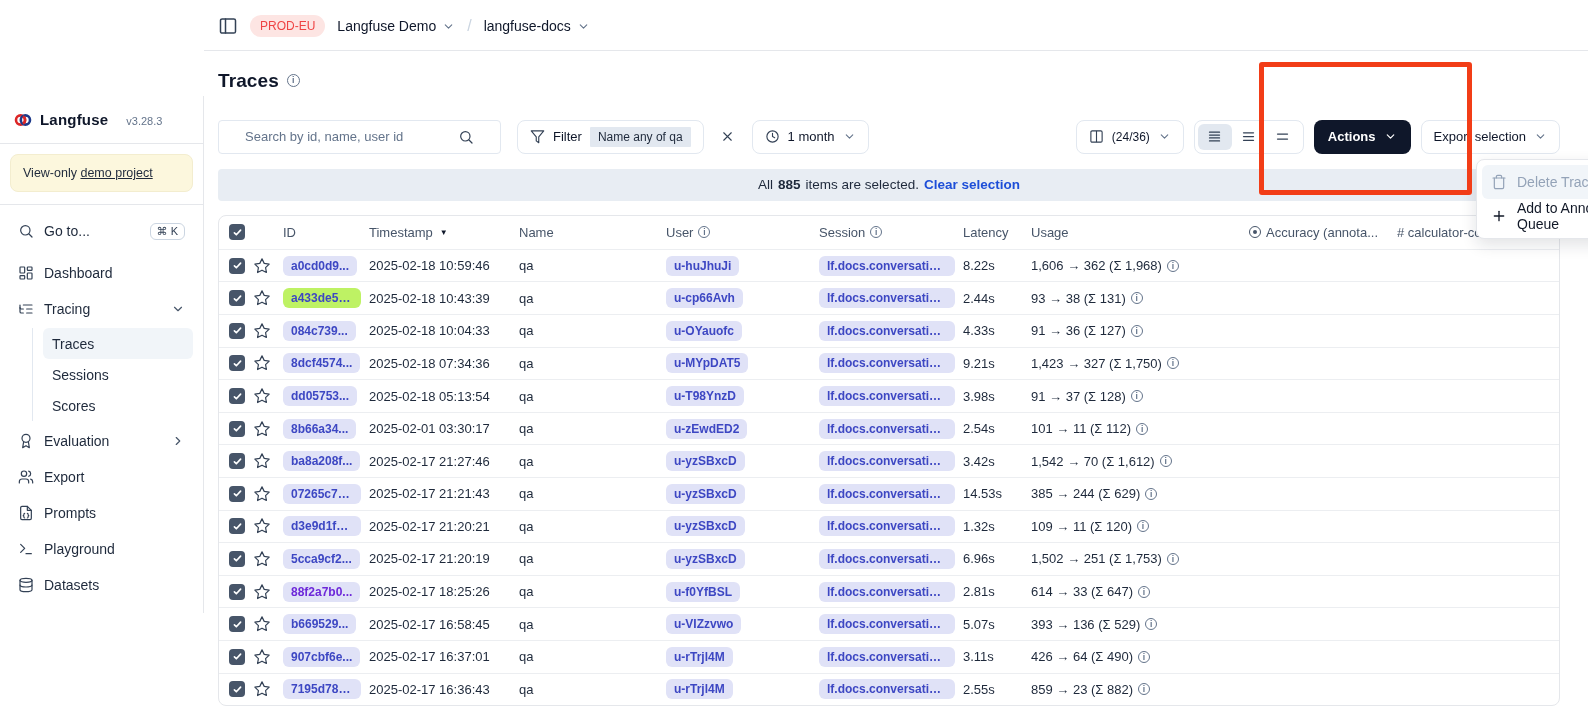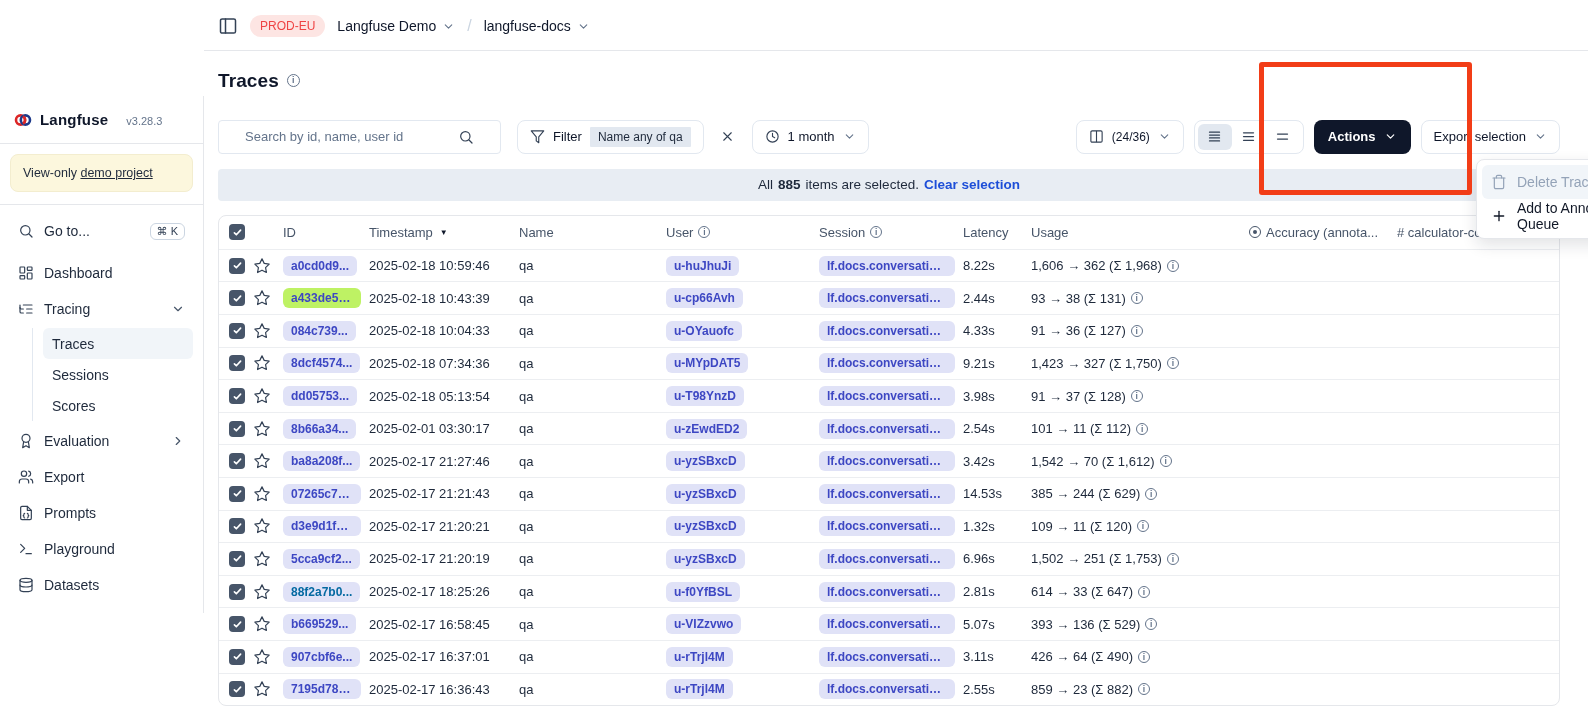--- a/index.html
+++ b/index.html
@@ -827,21 +827,21 @@
                 </span>
               </div>
      <div class="cell">
                 <span class="star">
                   <svg width="18" height="18" viewBox="0 0 24 24" fill="none" stroke="currentColor" stroke-width="1.6" stroke-linejoin="round">
                     <path d="M12 2.5l2.95 5.98 6.6.96-4.78 4.66 1.13 6.58L12 17.58l-5.9 3.1 1.13-6.58L2.45 9.44l6.6-.96z"></path>
                   </svg>
                 </span>
               </div>
      <div class="cell">
-                <span class="pill" style="background:#e0e2f7;color:#0369a1">88f2a7b0...</span>
+                <span class="pill" style="background:#e0e2f7;color:#6d28d9">88f2a7b0...</span>
               </div>
      <div class="cell">
                 <span class="cell-text">2025-02-17 18:25:26</span>
               </div>
      <div class="cell">
                 <span class="cell-text">qa</span>
               </div>
      <div class="cell">
                 <span class="pill" style="background:#e0e2f7;color:#3d47c3">u-f0YfBSL</span>
               </div>

